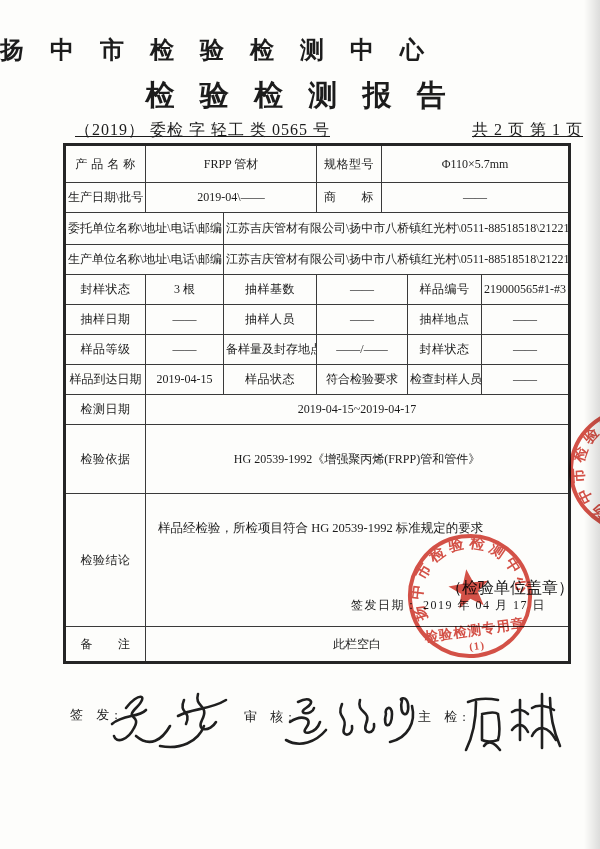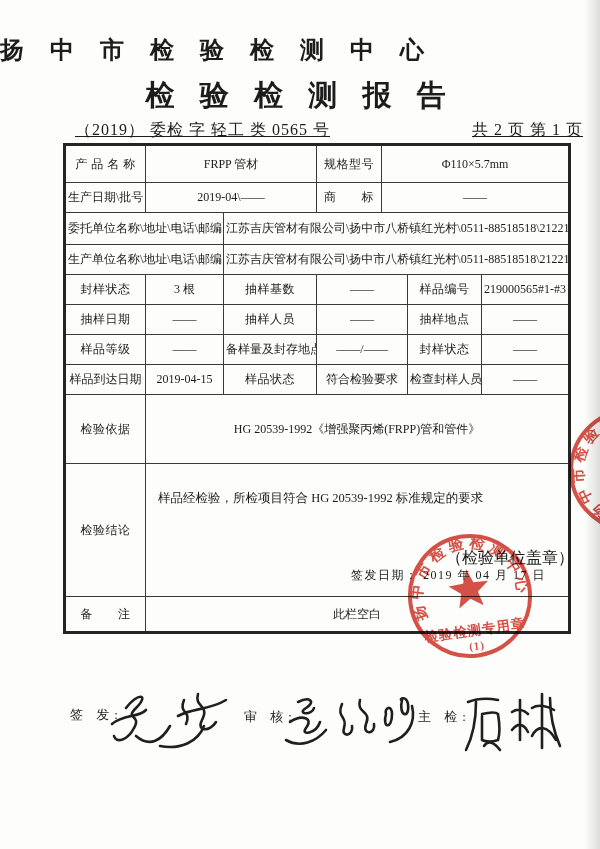--- a/index.html
+++ b/index.html
@@ -128,20 +128,24 @@
         <td>——</td>
       </tr>
       <tr class="r9">
         <td class="lab small">样品到达日期</td>
         <td class="small">2019-04-15</td>
         <td class="lab">样品状态</td>
         <td colspan="2" class="small">符合检验要求</td>
         <td class="lab small">检查封样人员</td>
         <td>——</td>
       </tr>
+      <tr class="r10">
+        <td class="lab">检测日期</td>
+        <td colspan="6">2019-04-15~2019-04-17</td>
+      </tr>
       <tr class="r11">
         <td class="lab">检验依据</td>
         <td colspan="6" class="left">HG 20539-1992《增强聚丙烯(FRPP)管和管件》</td>
       </tr>
       <tr class="r12">
         <td class="lab">检验结论</td>
         <td colspan="6" class="concl-cell">
           <div class="concl-text">样品经检验，所检项目符合 HG 20539-1992 标准规定的要求</div>
           <div class="stamp-note">（检验单位盖章）</div>
           <div class="issue-date">签发日期：  2019 年 04 月 17 日</div>

